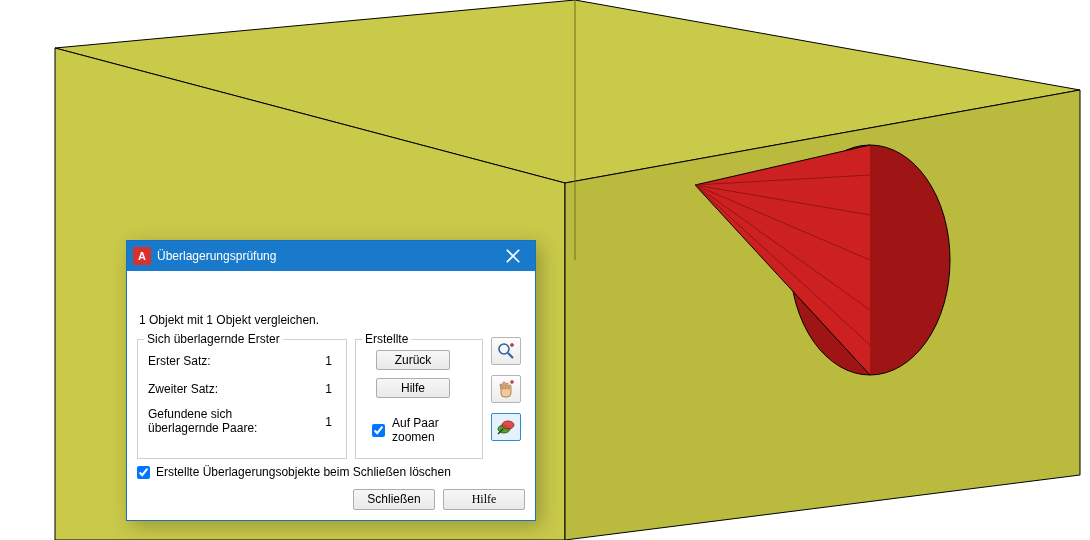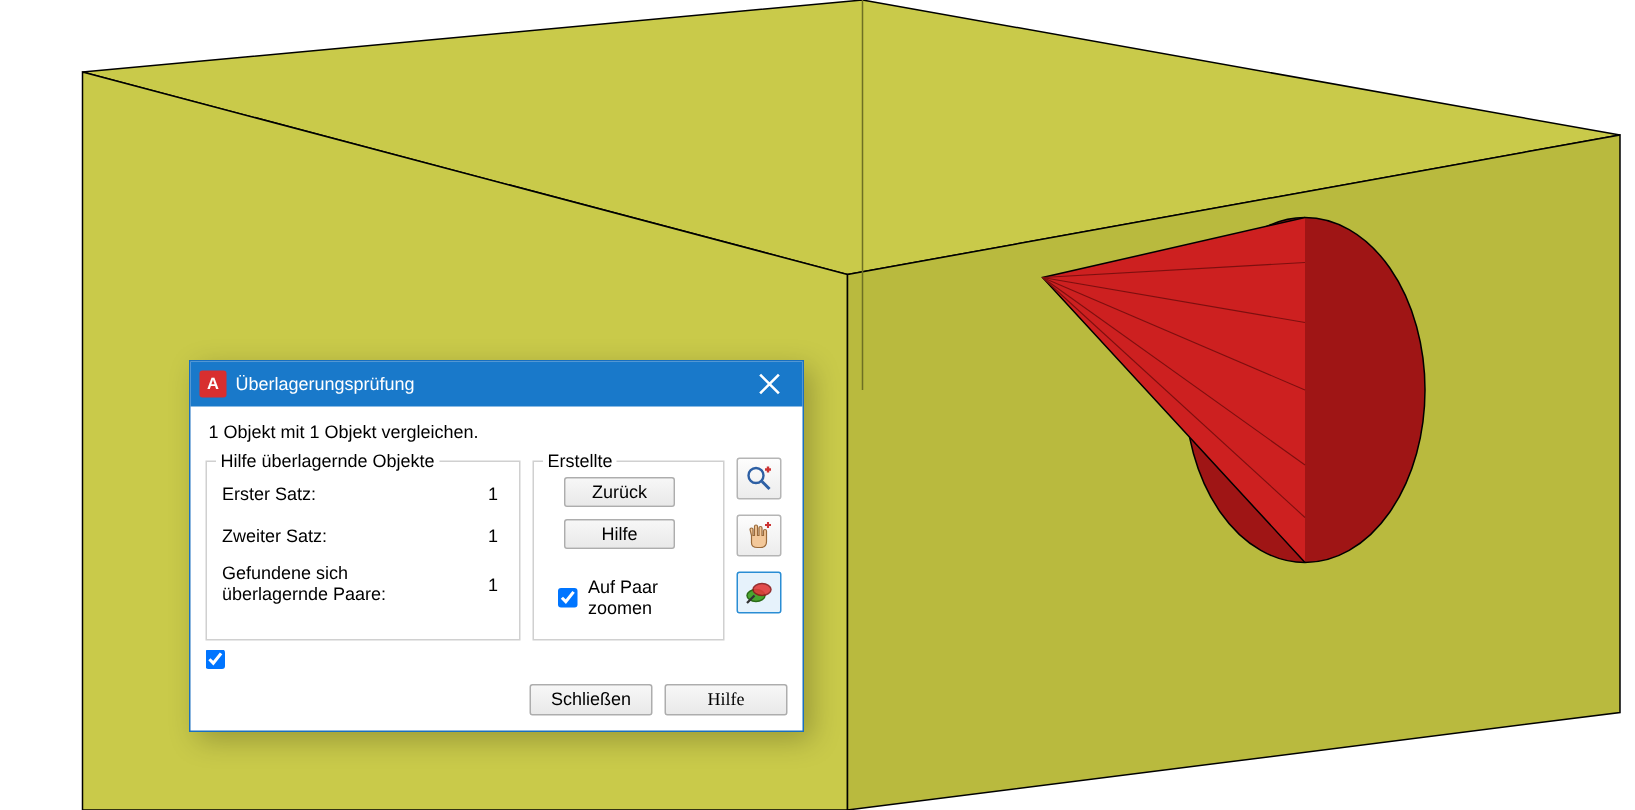--- a/index.html
+++ b/index.html
@@ -56,20 +56,21 @@
     height: 30px;
     display: flex;
     align-items: center;
     justify-content: center;
     font-size: 14px;
     color: #fff;
     cursor: pointer;
   }
   .body {
     padding: 8px 10px 10px 10px;
+    margin-top: 32px;
   }
   .status-line {
     margin: 2px 0 6px 2px;
   }
   .row-area {
     display: flex;
     gap: 8px;
   }
   .group {
     border: 1px solid #d0d0d0;
@@ -191,21 +192,21 @@
       <svg class="icon" viewBox="0 0 16 16">
           <path d="M3 3 L13 13 M13 3 L3 13" stroke="#fff" stroke-width="1.4" fill="none"></path>
         </svg>
     </div>
   </div>
   <div class="body">
     <div class="status-line">1 Objekt mit 1 Objekt vergleichen.</div>
 
     <div class="row-area">
       <div class="group g-overlap">
-        <div class="group-label">Hilfe überlagernde Objekte</div>
+        <div class="group-label">Sich überlagernde Erster</div>
         <div class="kv">
           <span class="k">Erster Satz:</span>
           <span class="v">1</span>
         </div>
         <div class="kv" style="margin-top:14px;">
           <span class="k">Zweiter Satz:</span>
           <span class="v">1</span>
         </div>
         <div class="kv multiline" style="margin-top:12px; align-items:center;">
           <span class="k" style="white-space:pre-line;">Gefundene sich
@@ -247,20 +248,21 @@
             <ellipse cx="8" cy="12" rx="6" ry="4" fill="#4aa62f" stroke="#2a6b18"></ellipse>
             <ellipse cx="12" cy="8" rx="6" ry="4" fill="#e23b3b" stroke="#8d1d1d" opacity="0.9"></ellipse>
             <line x1="2" y1="17" x2="7" y2="12" stroke="#333" stroke-width="1.5"></line>
           </svg>
         </div>
       </div>
     </div>
 
     <div class="check-row">
       <input type="checkbox" checked="" style="">
+      <span>Erstellte Überlagerungsobjekte beim Schließen löschen</span>
     </div>
 
     <div class="bottom-row">
       <div class="btn" style="min-width:82px;">Schließen</div>
       <div class="btn" style="min-width:82px;font-family:Liberation Serif, serif;">Hilfe</div>
     </div>
   </div>
 </div>
 
 </body></html>

